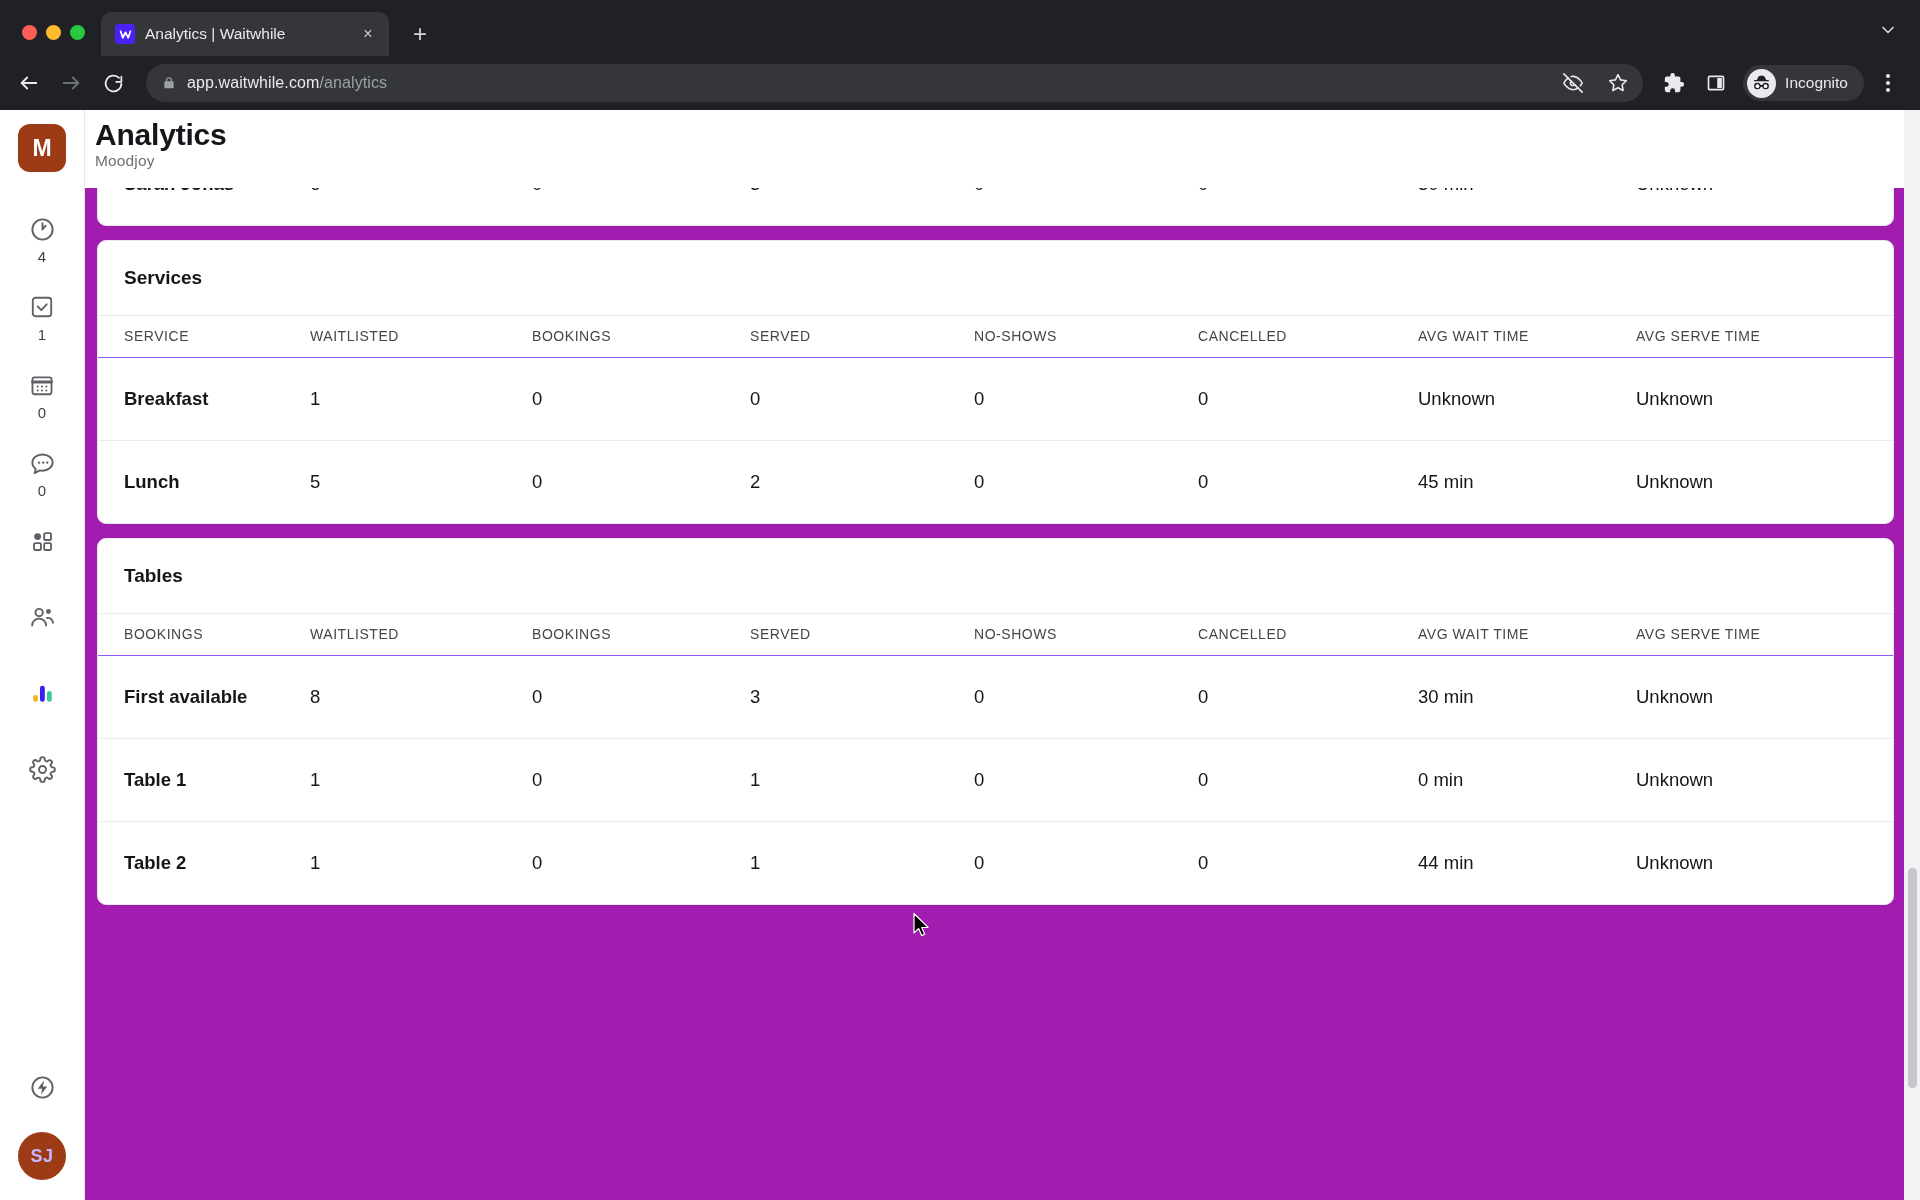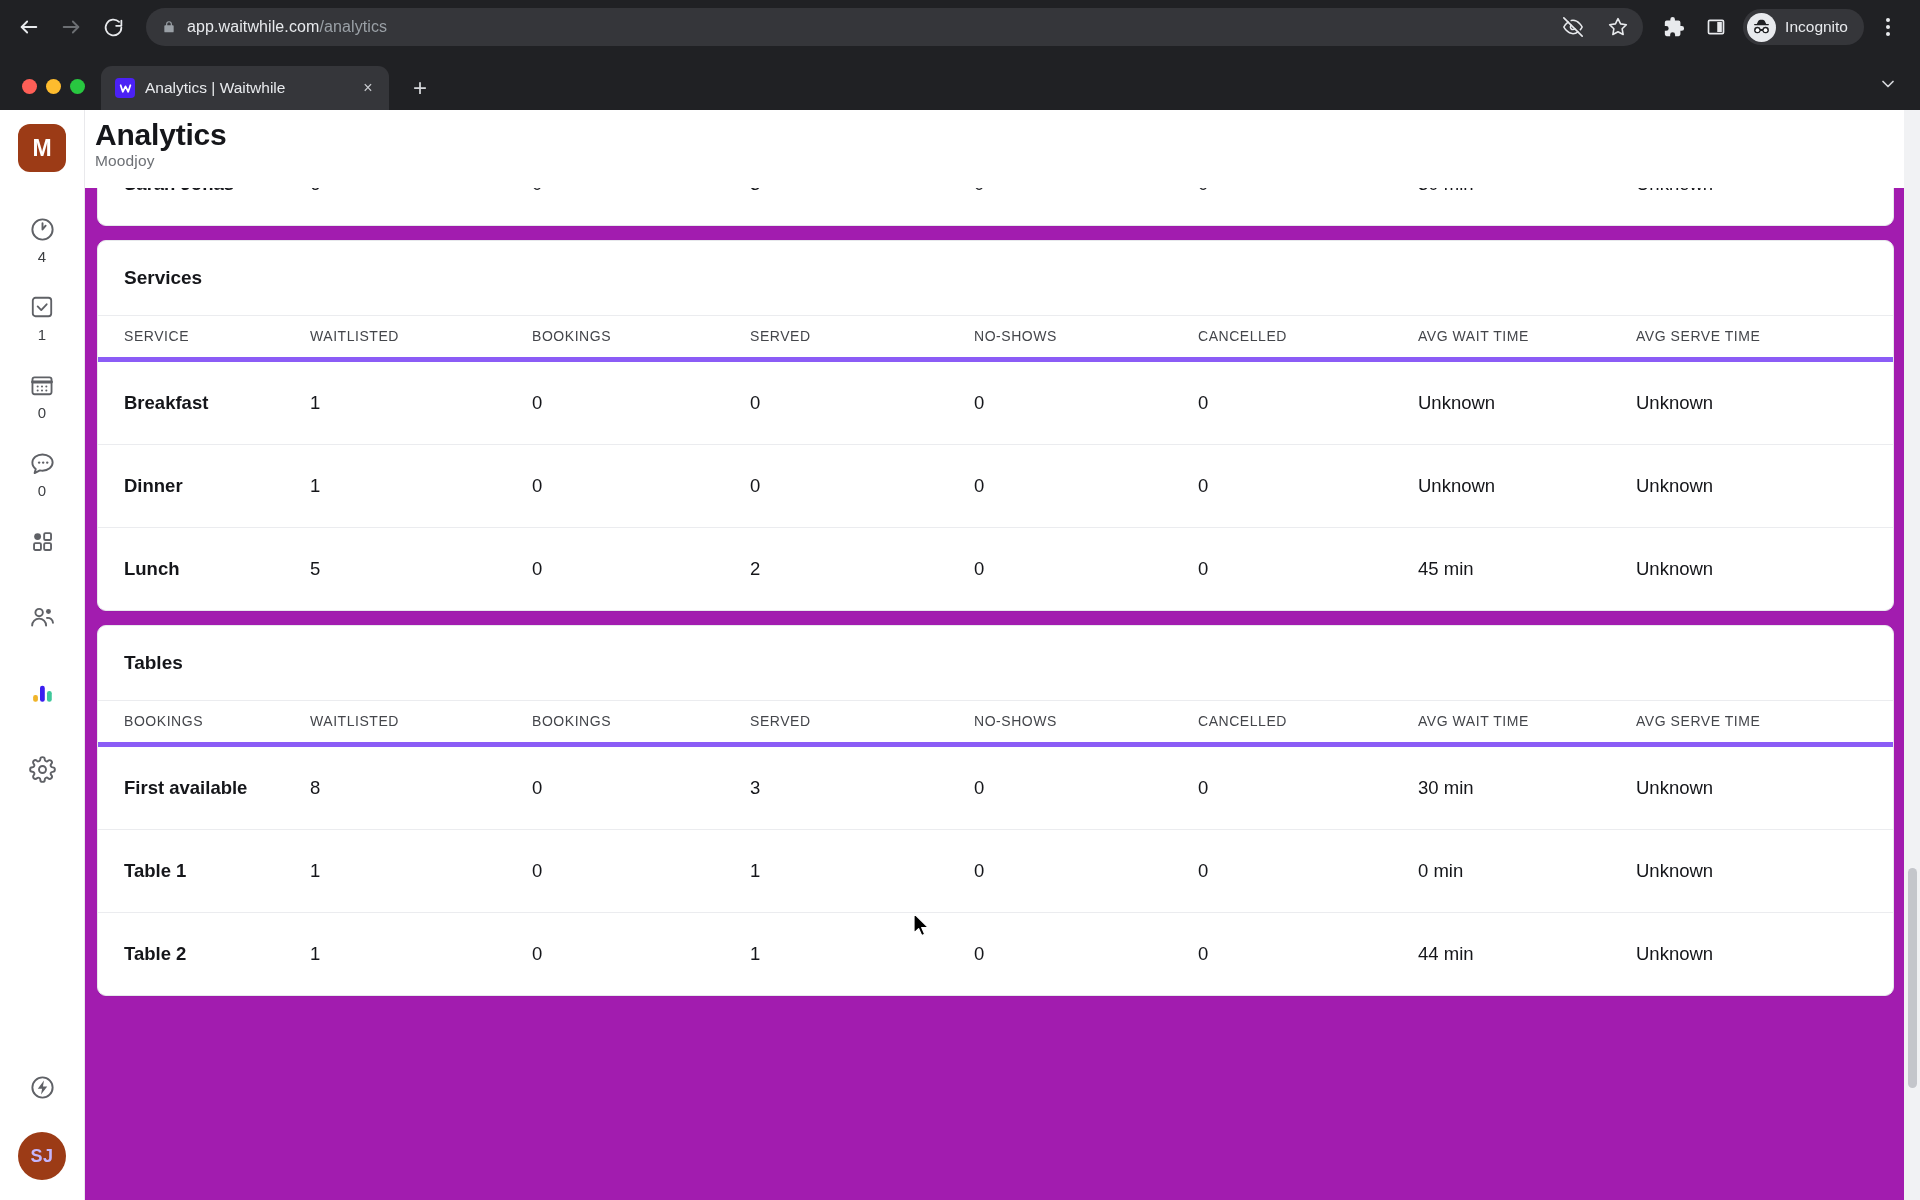--- a/index.html
+++ b/index.html
@@ -195,21 +195,21 @@
   .card-header {
     padding: 26px 0 26px 26px;
     font-size: 19px; font-weight: 700; color: #15161a;
   }
 
   table { width: 100%; border-collapse: collapse; table-layout: fixed; }
   thead th {
     font-size: 14px; font-weight: 400; color: #44464b;
     text-align: left; letter-spacing: .55px;
     padding: 12px 0 13px 0;
-    border-bottom: 5px solid #8b5cf6;
+    border-bottom: 1px solid #8b5cf6;
     border-top: 1px solid #ebecef;
     white-space: nowrap;
   }
   tbody td {
     font-size: 18.5px; color: #15161a;
     padding: 30px 0 30px 0;
     border-bottom: 1px solid #ebecef;
     white-space: nowrap;
   }
   tbody tr:last-child td { border-bottom: none; }
@@ -244,20 +244,46 @@
   #mouse-cursor {
     position: absolute; left: 912px; top: 802px;
     z-index: 20; pointer-events: none;
   }
 </style>
 </head>
 <body>
 
 <div id="browser-chrome">
 
+  <div id="tab-strip">
+    <div id="window-controls">
+      <span class="win-dot red"></span>
+      <span class="win-dot yellow"></span>
+      <span class="win-dot green"></span>
+    </div>
+
+    <div id="active-tab">
+      <span id="tab-favicon">
+        <svg width="13" height="13" viewBox="0 0 24 24" fill="none" stroke="#fff" stroke-width="3.2" stroke-linecap="round" stroke-linejoin="round">
+          <path d="M3 6 L7 18 L12 8 L17 18 L21 6"></path>
+        </svg>
+      </span>
+      <span id="tab-title">Analytics | Waitwhile</span>
+      <span id="tab-close">×</span>
+    </div>
+
+    <div id="new-tab-btn">+</div>
+    <div id="tabstrip-spacer"></div>
+    <div id="tabstrip-chevron">
+      <svg width="20" height="20" viewBox="0 0 24 24" fill="none" stroke="currentColor" stroke-width="2.1" stroke-linecap="round" stroke-linejoin="round">
+          <polyline points="6 9 12 15 18 9"></polyline>
+        </svg>
+    </div>
+  </div>
+
   <div id="toolbar">
     <div class="nav-btn">
       <svg width="22" height="22" viewBox="0 0 24 24" fill="none" stroke="currentColor" stroke-width="2" stroke-linecap="round" stroke-linejoin="round">
           <line x1="20" y1="12" x2="4" y2="12"></line>
           <polyline points="10 6 4 12 10 18"></polyline>
         </svg>
     </div>
     <div class="nav-btn disabled">
       <svg width="22" height="22" viewBox="0 0 24 24" fill="none" stroke="currentColor" stroke-width="2" stroke-linecap="round" stroke-linejoin="round">
           <line x1="4" y1="12" x2="20" y2="12"></line>
@@ -311,46 +337,20 @@
             <circle cx="16.6" cy="15" r="2.1" fill="#fff"></circle>
           </svg>
       </span>
       <span id="incognito-label">Incognito</span>
     </div>
 
     <div id="menu-dots">
       <i></i>
         <i></i>
         <i></i>
-    </div>
-  </div>
-
-  <div id="tab-strip">
-    <div id="window-controls">
-      <span class="win-dot red"></span>
-      <span class="win-dot yellow"></span>
-      <span class="win-dot green"></span>
-    </div>
-
-    <div id="active-tab">
-      <span id="tab-favicon">
-        <svg width="13" height="13" viewBox="0 0 24 24" fill="none" stroke="#fff" stroke-width="3.2" stroke-linecap="round" stroke-linejoin="round">
-          <path d="M3 6 L7 18 L12 8 L17 18 L21 6"></path>
-        </svg>
-      </span>
-      <span id="tab-title">Analytics | Waitwhile</span>
-      <span id="tab-close">×</span>
-    </div>
-
-    <div id="new-tab-btn">+</div>
-    <div id="tabstrip-spacer"></div>
-    <div id="tabstrip-chevron">
-      <svg width="20" height="20" viewBox="0 0 24 24" fill="none" stroke="currentColor" stroke-width="2.1" stroke-linecap="round" stroke-linejoin="round">
-          <polyline points="6 9 12 15 18 9"></polyline>
-        </svg>
     </div>
   </div>
 </div>
 
 <div id="viewport">
 
   <div id="app-sidebar">
     <div id="org-logo">M</div>
 
     <div class="nav-item">
@@ -522,30 +522,20 @@
               <td class="name">Breakfast</td>
               <td>1</td>
               <td>0</td>
               <td>0</td>
               <td>0</td>
               <td>0</td>
               <td>Unknown</td>
               <td>Unknown</td>
             </tr>
             <tr>
-              <td class="name">Dinner</td>
-              <td>1</td>
-              <td>0</td>
-              <td>0</td>
-              <td>0</td>
-              <td>0</td>
-              <td>Unknown</td>
-              <td>Unknown</td>
-            </tr>
-            <tr>
               <td class="name">Lunch</td>
               <td>5</td>
               <td>0</td>
               <td>2</td>
               <td>0</td>
               <td>0</td>
               <td>45 min</td>
               <td>Unknown</td>
             </tr>
           </tbody>

